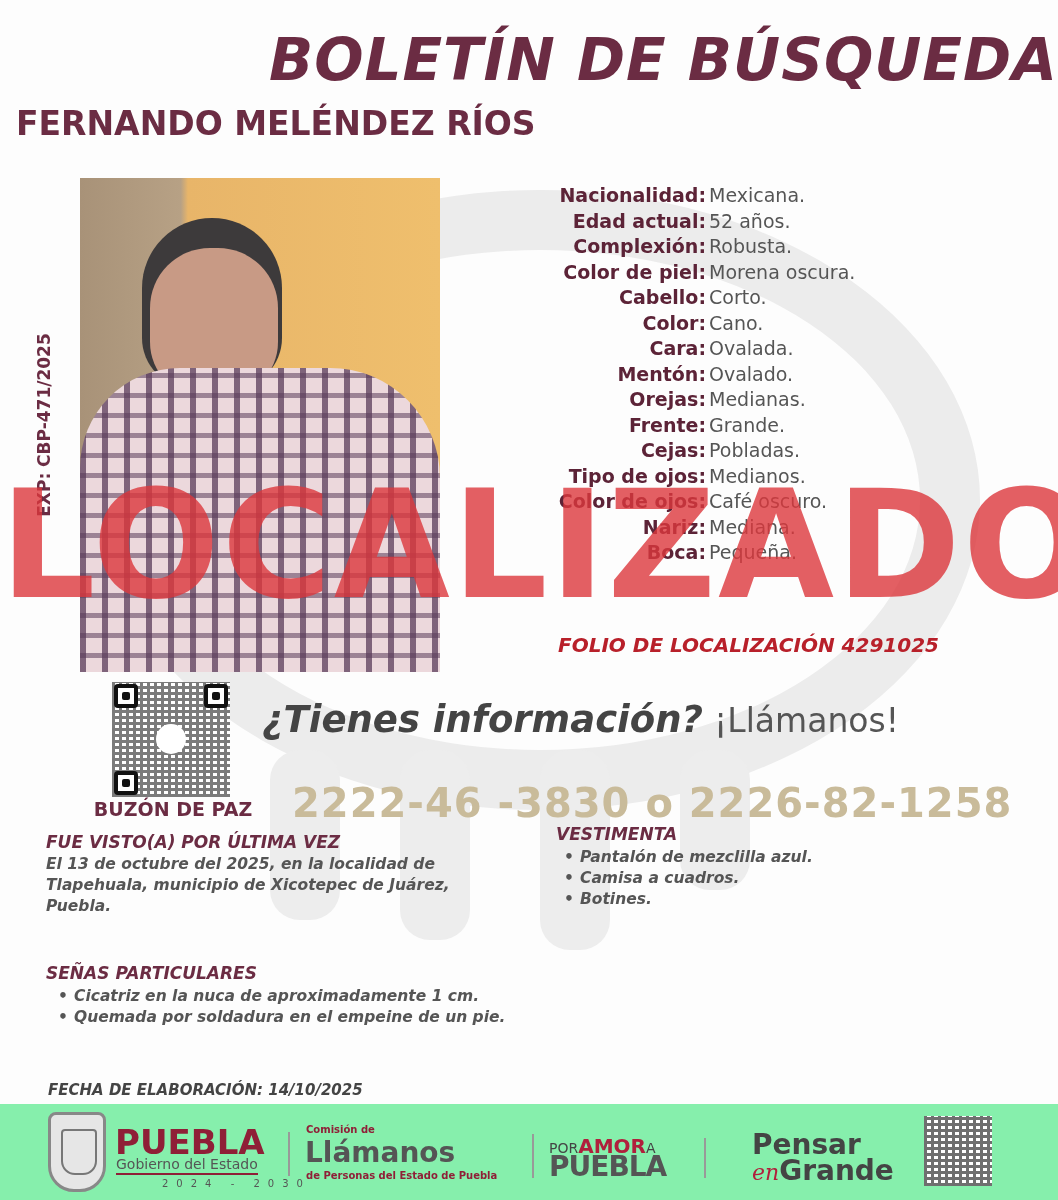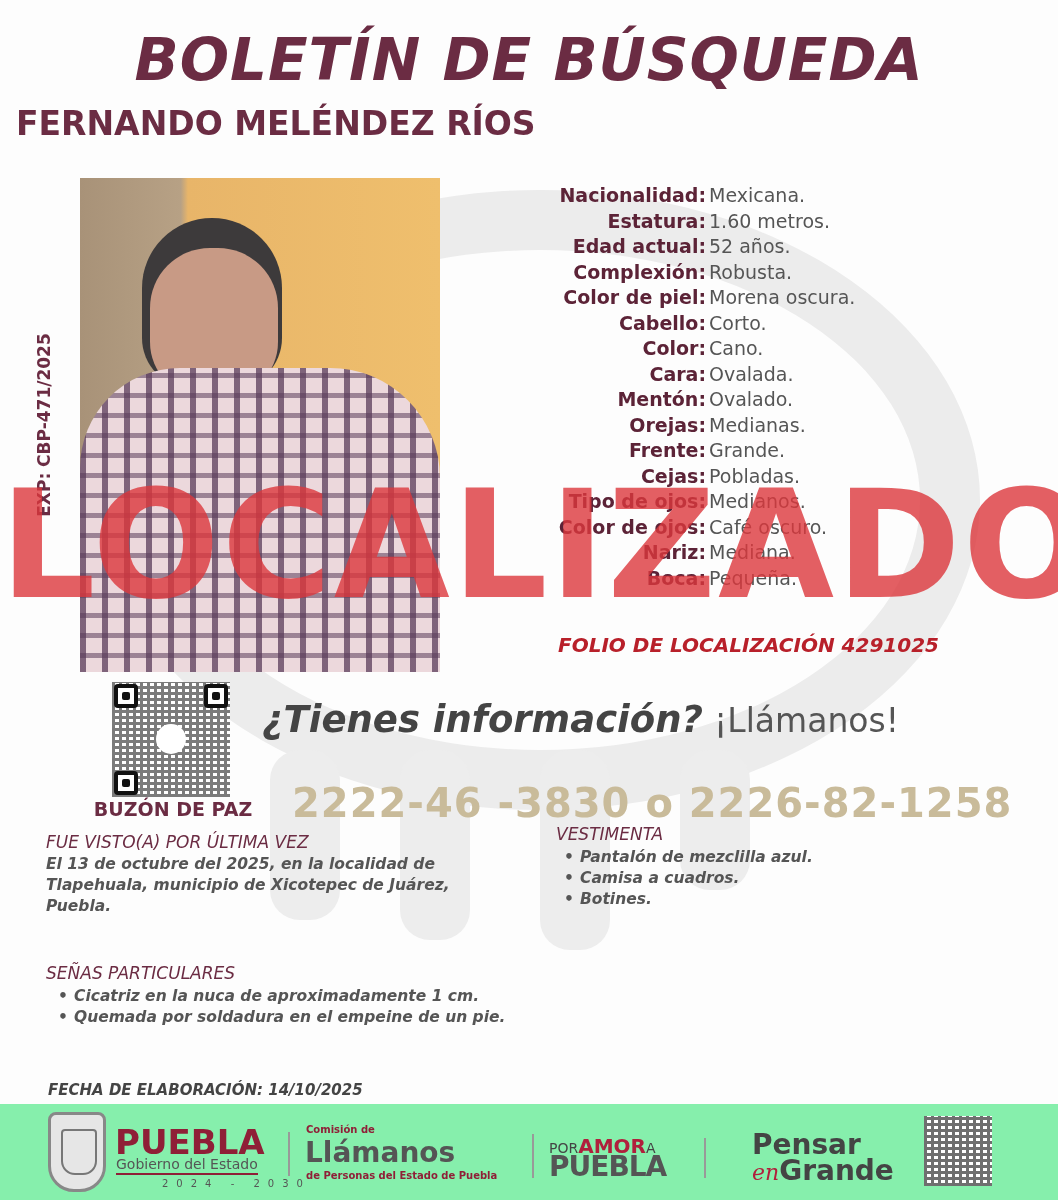--- a/index.html
+++ b/index.html
@@ -6,21 +6,21 @@
   html, body { width: 1058px; height: 1200px; overflow: hidden; background: #ffffff; }
   body { position: relative; font-family: "DejaVu Sans", sans-serif; color: #333; }
 
   .page { position: absolute; left: 0; top: 0; width: 1058px; height: 1200px; background: #fdfdfd; overflow: hidden; }
 
   
   .bg-emblem { position: absolute; left: 40px; top: 190px; width: 1000px; height: 840px; }
   .bg-emblem .ring { position: absolute; border: 60px solid #ececec; border-radius: 50%; }
   .bg-emblem .bar { position: absolute; background: #ededed; border-radius: 30px; }
 
-  .title { position: absolute; left: 0; width: 100%; text-align: center; top: 26px;
+  .title { position: absolute; left: 0; width: 100%; text-align: right; top: 26px;
     font-family: "DejaVu Sans", sans-serif; font-weight: bold; font-style: italic;
     font-size: 58px; letter-spacing: 1px; color: #6b2c43; }
   .subtitle { position: absolute; left: 16px; width: 100%; top: 104px;
     font-family: "DejaVu Sans", sans-serif; font-weight: bold; font-size: 33px; color: #6b2c43; }
 
   .photo { position: absolute; left: 80px; top: 178px; width: 360px; height: 494px; overflow: hidden;
     background: linear-gradient(90deg, #a89278 0%, #b7a185 28%, #e8b569 30%, #efbf6d 100%); }
   .photo .head { position: absolute; left: 62px; top: 40px; width: 140px; height: 170px;
     background: #3d3a3b; border-radius: 70px 70px 50px 50px; }
   .photo .face { position: absolute; left: 70px; top: 70px; width: 128px; height: 150px;
@@ -59,21 +59,21 @@
   .qr .hole { position: absolute; left: 44px; top: 42px; width: 30px; height: 30px; background: #fff; border-radius: 50%; }
   .buzon { position: absolute; left: 86px; top: 798px; width: 174px; text-align: center;
     font-weight: bold; font-size: 19px; color: #6b2c43; }
 
   .tienes { position: absolute; left: 262px; top: 698px; white-space: nowrap; }
   .tienes .q { font-weight: bold; font-style: italic; font-size: 37px; color: #444; }
   .tienes .call { font-size: 33px; color: #555; margin-left: 6px; }
   .phones { position: absolute; left: 292px; top: 748px; white-space: nowrap;
     font-weight: bold; font-size: 40px; color: #c9bb9a; letter-spacing: 1px; margin-top: 32px; }
 
-  .sec-title { position: absolute; font-weight: normal; font-style: italic; font-size: 17px; color: #6b2c43; }
+  .sec-title { position: absolute; font-weight: bold; font-style: italic; font-size: 17px; color: #6b2c43; }
   .sec-text { position: absolute; font-weight: bold; font-style: italic; font-size: 15.5px; color: #555; line-height: 21px; }
   ul.blist { position: absolute; list-style: none; }
   ul.blist li { font-weight: bold; font-style: italic; font-size: 15.5px; color: #555; line-height: 21px; position: relative; padding-left: 20px; }
   ul.blist li::before { content: "•"; position: absolute; left: 4px; top: 0; color: #555; }
 
   .fecha { position: absolute; left: 48px; top: 1081px; font-weight: bold; font-style: italic; font-size: 15px; color: #444; }
 
   .footer { position: absolute; left: 0; top: 1104px; width: 1058px; height: 96px; background: #86efac; }
   .coa { position: absolute; left: 48px; top: 8px; width: 58px; height: 80px; border: 3px solid #888; border-radius: 8px 8px 26px 26px; background: #e6e6e6; }
   .coa::after { content: ""; position: absolute; left: 10px; top: 14px; width: 32px; height: 42px; border: 2px solid #777; border-radius: 4px 4px 14px 14px; }
@@ -118,24 +118,20 @@
   </div>
 
   <div class="exp">
     <span>EXP: CBP-471/2025</span>
   </div>
 
   <div class="details">
     <div class="row">
         <span class="lbl">Nacionalidad:</span>
         <span class="val">Mexicana.</span>
-      </div>
-    <div class="row">
-        <span class="lbl">Estatura:</span>
-        <span class="val">1.60 metros.</span>
       </div>
     <div class="row">
         <span class="lbl">Edad actual:</span>
         <span class="val">52 años.</span>
       </div>
     <div class="row">
         <span class="lbl">Complexión:</span>
         <span class="val">Robusta.</span>
       </div>
     <div class="row">

